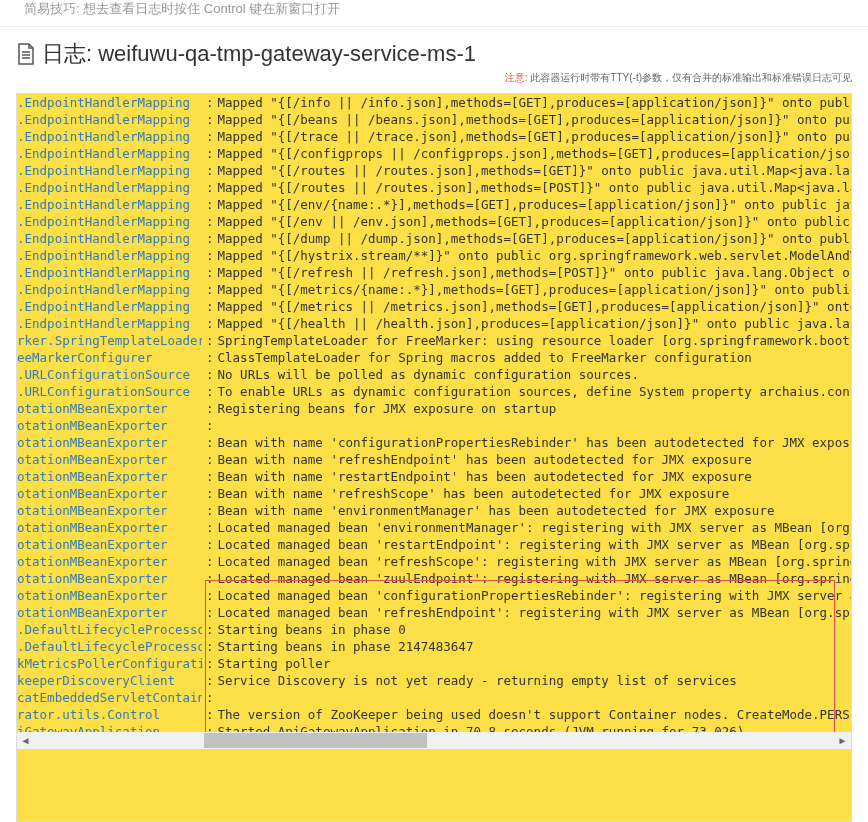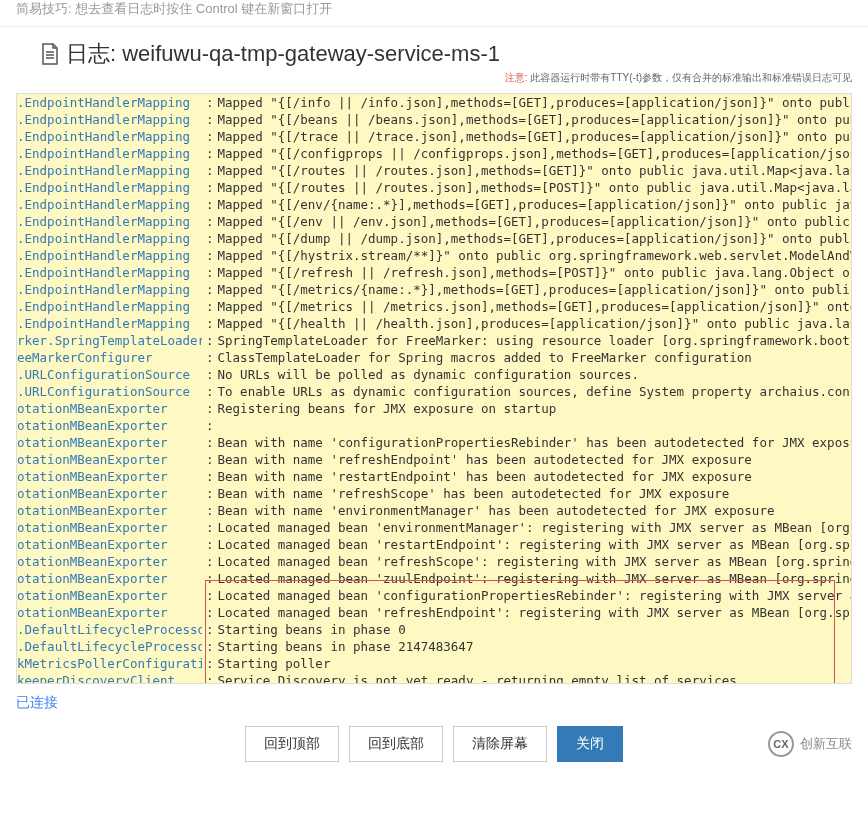--- a/index.html
+++ b/index.html
@@ -1,24 +1,24 @@
 <!DOCTYPE html>
 <html><head>
   <meta charset="utf-8">
   <style>
     * { margin: 0; padding: 0; box-sizing: border-box; }
     body { font-family: "Microsoft YaHei", Arial, sans-serif; font-size: 14px; color: #333; background: #fff; width: 868px; }
-    .top-tip { color: #999; font-size: 13px; padding: 0 16px 8px; border-bottom: 1px solid #eee; }
-    .header { padding: 12px 16px 4px; margin-left: 24px; }
+    .top-tip { color: #999; font-size: 13px; padding: 0 24px 8px; border-bottom: 1px solid #eee; }
+    .header { padding: 12px 16px 4px; }
     .title { font-size: 22px; font-weight: normal; display: flex; align-items: center; gap: 6px; }
     .title-icon { width: 20px; height: 24px; display: inline-block; }
     .note { font-size: 10px; margin-top: 2px; text-align: right; }
     .note-label { color: #d9534f; }
     .note-text { color: #666; }
-    .log-container { border: 1px solid #ddd; margin: 4px 16px 0; height: 591px; overflow: hidden; background: #fef9c3; position: relative; }
+    .log-container { border: 1px solid #ddd; margin: 4px 16px 0; height: 729px; overflow: hidden; background: #fde047; position: relative; }
     .log-content { font-family: Consolas, Monaco, monospace; font-size: 12.5px; line-height: 17px; white-space: nowrap; padding: 0; height: 638px; overflow: hidden; }
     .log-line { display: flex; }
     .log-class { color: #337ab7; width: 185px; overflow: hidden; flex-shrink: 0; }
     .log-sep { color: #333; padding: 0 4px; }
     .log-msg { color: #333; }
     .highlight-box { position: absolute; border: 1px solid #d9534f; left: 188px; top: 486px; width: 630px; height: 160px; pointer-events: none; }
     .scroll-bar { height: 17px; background: #f1f1f1; display: flex; align-items: center; position: relative; }
     .scroll-arrow { width: 17px; height: 17px; display: flex; align-items: center; justify-content: center; color: #666; font-size: 10px; cursor: pointer; }
     .scroll-thumb { position: absolute; left: 187px; width: 223px; height: 15px; top: 1px; background: #c1c1c1; }
     .scroll-arrow-right { position: absolute; right: 0; }

